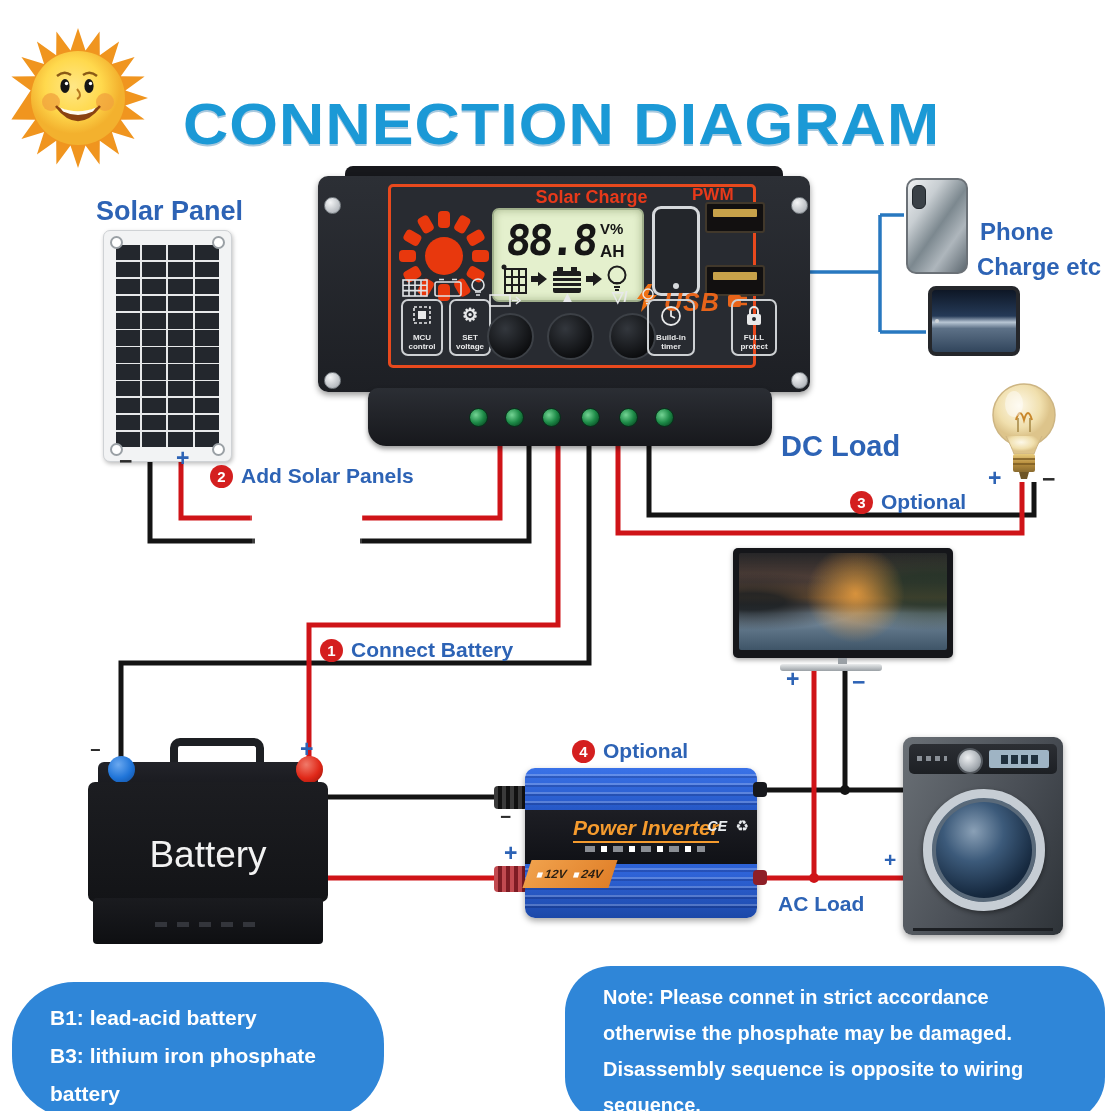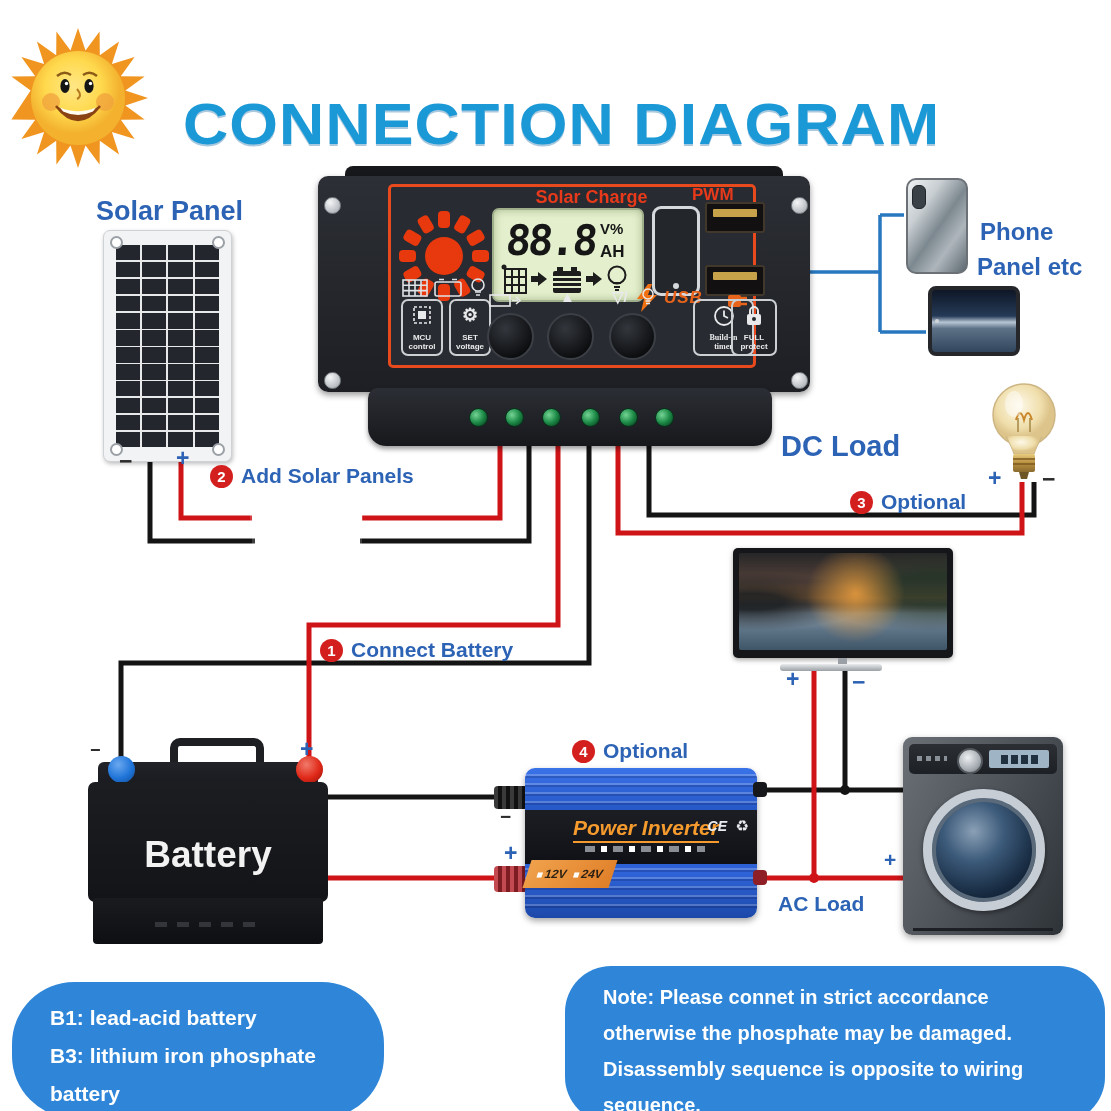--- a/index.html
+++ b/index.html
@@ -27,31 +27,31 @@
   .lcd{background:#e4f0cd;border-radius:7px;border:2px solid #9fae8b;box-shadow:inset 0 0 8px rgba(60,80,30,.35);}
   .seg{font-family:"DejaVu Sans Mono",monospace;font-weight:bold;color:#161616;font-size:42px;letter-spacing:-3px;transform:skewX(-5deg);}
   .lcdunit{font-weight:bold;color:#161616;}
   .ctrlbtn{border:2px solid #cdd0d3;border-radius:7px;display:flex;flex-direction:column;align-items:center;justify-content:space-between;padding:4px 1px 3px;box-sizing:border-box;}
   .ctrlbtn .lbl{color:#e8e9ea;font-size:8px;line-height:9px;text-align:center;font-weight:bold;}
   .roundbtn{width:43px;height:43px;border-radius:50%;background:radial-gradient(circle at 38% 32%,#33373d,#0c0d0f 75%);border:2px solid #3c4046;}
   .glyph{color:#e8e9ea;font-weight:bold;}
   .usbport{background:#121010;border:2px solid #41382b;border-radius:3px;position:relative;}
   .usbport:after{content:"";position:absolute;left:6px;right:6px;top:5px;height:8px;background:#c8a24a;border-radius:1px;}
   .terminal{width:17px;height:17px;border-radius:50%;background:radial-gradient(circle at 35% 35%,#74d494,#1d8a47 50%,#0b4c26 85%);border:1px solid #06331a;}
-  .usbtext{color:#e8641a;font-weight:bold;font-style:italic;font-size:17px;letter-spacing:1px;}
+  .usbtext{color:#e8641a;font-weight:bold;font-style:italic;font-size:25px;letter-spacing:1px;}
   
   .phoneback{border:2px solid #6b7177;border-radius:10px;
     background:linear-gradient(125deg,#f0f2f3 0%,#c8ced2 28%,#7c888f 52%,#aeb6bc 72%,#5c676f 100%);}
   .tabletdev{border:4px solid #25272b;border-radius:8px;
     background:linear-gradient(180deg,#0e1726 0%,#253a57 42%,#b8c6d4 52%,#5d7187 62%,#31455c 100%);}
   .pill{background:#2f86d8;color:#fff;font-weight:bold;margin-top:16px;}
   .notebadge{display:inline-flex;align-items:center;justify-content:center;width:19px;height:19px;border-radius:50%;
     background:#d41f1f;color:#fff;font-size:13px;font-weight:bold;margin:0 3px;vertical-align:-3px;}
   
-  .batbody{background:linear-gradient(180deg,#1c1d21,#131417);border-radius:7px;font-weight:bold;}
+  .batbody{background:linear-gradient(180deg,#1c1d21,#131417);border-radius:7px;}
   .batlid{background:linear-gradient(180deg,#222329,#15161a);border-radius:6px;}
   .batskirt{background:linear-gradient(180deg,#1a1b1f,#0e0f12);border-radius:4px;}
   .post{width:27px;height:27px;border-radius:50%;}
   .goldnub{background:linear-gradient(180deg,#e3c277,#a67c2e);border-radius:2px;border:1px solid #7a5a1e;}
   
   .invbody{background:linear-gradient(180deg,#3a72e8 0%,#2456c4 30%,#2e63d8 70%,#1c48a8 100%);border-radius:10px;
     box-shadow:0 3px 6px rgba(0,0,0,.35);}
   .invribs{position:absolute;left:0;right:0;background:repeating-linear-gradient(180deg,rgba(255,255,255,.22) 0 2px,rgba(0,0,40,.18) 2px 4px,transparent 4px 9px);}
   .invband{background:linear-gradient(180deg,#1d1e24,#101116);}
   .invname{color:#f59b2e;font-weight:bold;font-style:italic;font-size:21px;border-bottom:2px solid #f59b2e;padding-bottom:1px;}
@@ -250,21 +250,21 @@
   <div class="abs glyph" style="left:612px;top:288px;font-size:15px;">▽/</div>
   <svg class="abs" style="left:641px;top:288px;" width="14" height="18" viewBox="0 0 14 18">
     <circle cx="7" cy="6" r="5" fill="none" stroke="#e8e9ea" stroke-width="1.5"></circle>
     <path d="M4.5,13 h5 M5,15.5 h4" stroke="#e8e9ea" stroke-width="1.5"></path>
   </svg>
 
   <div class="abs roundbtn" style="left:487px;top:313px;"></div>
   <div class="abs roundbtn" style="left:547px;top:313px;"></div>
   <div class="abs roundbtn" style="left:609px;top:313px;"></div>
 
-  <div class="abs ctrlbtn" style="left:693px;top:299px;width:61px;height:57px;font-family:Liberation Serif, serif;">
+  <div class="abs ctrlbtn" style="left:647px;top:299px;width:48px;height:57px;">
     <svg width="22" height="22" viewBox="0 0 22 22">
       <circle cx="11" cy="11" r="9" fill="none" stroke="#e8e9ea" stroke-width="1.8"></circle>
       <path d="M11,5.5 V11 L15,13" stroke="#e8e9ea" stroke-width="1.8" fill="none"></path>
     </svg>
     <div class="lbl"><span>Build-in</span><br><span>timer</span></div>
   </div>
   <div class="abs ctrlbtn" style="left:731px;top:299px;width:46px;height:57px;">
     <svg width="20" height="22" viewBox="0 0 20 22">
       <rect x="3" y="9" width="14" height="11" rx="2" fill="#e8e9ea"></rect>
       <path d="M6,9 V6 a4,4 0 0 1 8,0 V9" fill="none" stroke="#e8e9ea" stroke-width="2"></path>
@@ -278,21 +278,21 @@
   <div class="abs terminal" style="left:505px;top:408px;"></div>
   <div class="abs terminal" style="left:542px;top:408px;"></div>
   <div class="abs terminal" style="left:581px;top:408px;"></div>
   <div class="abs terminal" style="left:619px;top:408px;"></div>
   <div class="abs terminal" style="left:655px;top:408px;"></div>
 
   <div class="abs phoneback" style="left:906px;top:178px;width:58px;height:92px;">
     <div class="abs" style="left:4px;top:5px;width:12px;height:22px;border-radius:6px;background:#3a4147;border:1px solid #20262b;"></div>
   </div>
   <div class="abs bluelab" style="left:980px;top:218px;font-size:24px;">Phone</div>
-  <div class="abs bluelab" style="left:977px;top:253px;font-size:24px;">Panel etc</div>
+  <div class="abs bluelab" style="left:977px;top:253px;font-size:24px;">Charge etc</div>
   <div class="abs tabletdev" style="left:928px;top:286px;width:84px;height:62px;">
     <div class="abs" style="left:3px;top:50%;width:4px;height:4px;margin-top:-2px;border-radius:50%;background:#cfd4d8;"></div>
   </div>
 
   <div class="abs bluelab" style="left:781px;top:430px;font-size:29px;">DC Load</div>
   <svg class="abs" style="left:982px;top:378px;" width="84" height="106" viewBox="0 0 84 106">
     <radialGradient id="bg1" cx="42%" cy="35%">
         <stop offset="0%" stop-color="#fdf8e8"></stop>
         <stop offset="70%" stop-color="#f0dfad"></stop>
         <stop offset="100%" stop-color="#ddc48b"></stop>

